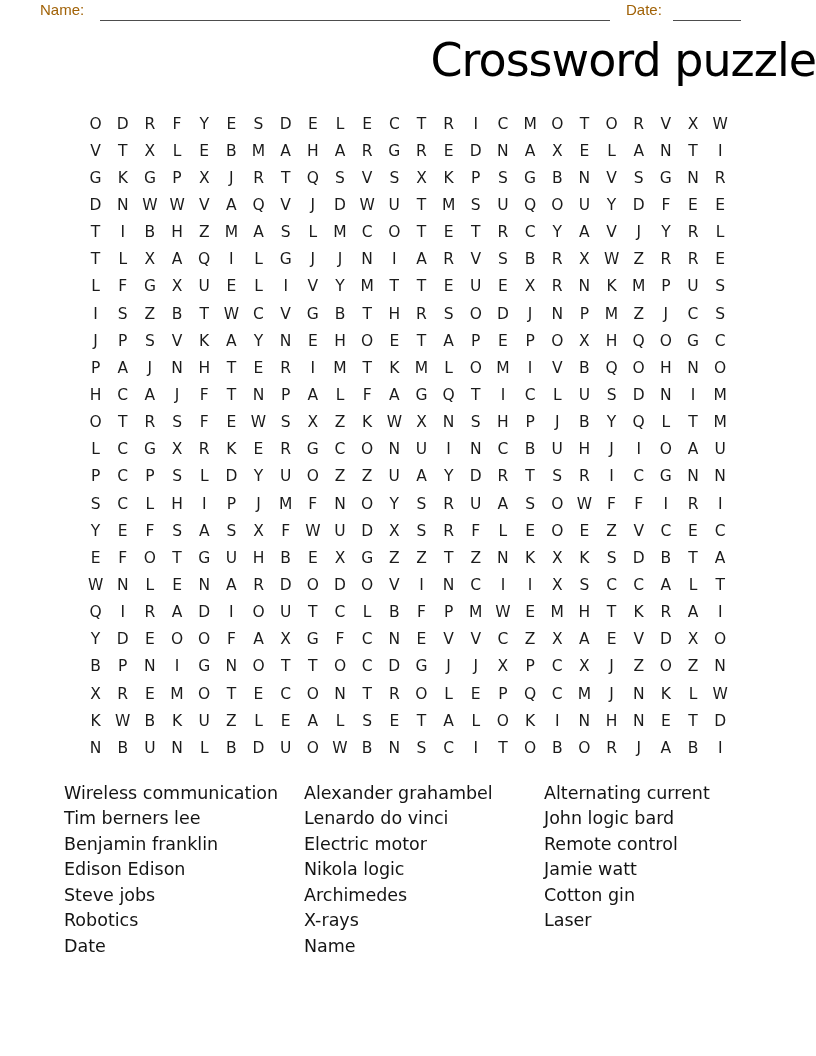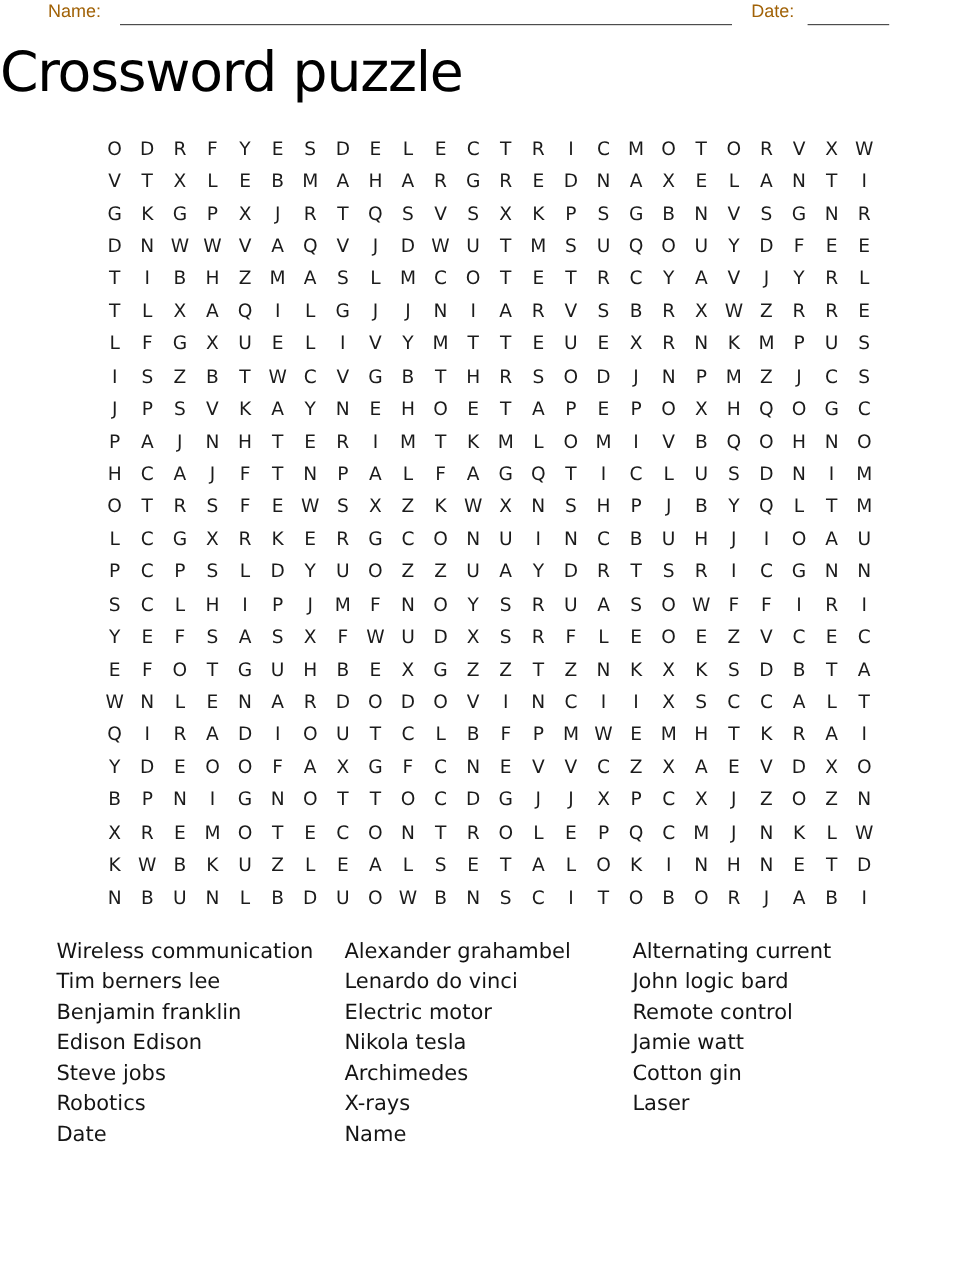--- a/index.html
+++ b/index.html
@@ -21,40 +21,40 @@
   .date-label { left: 626px; }
   .fill-line {
     position: absolute; top: 20px; height: 0;
     border-bottom: 1.5px solid #4d4d4d;
   }
   .name-line { left: 100px; width: 510px; }
   .date-line { left: 673px; width: 68px; }
   
   .title {
     position: absolute; top: 33px; left: 0; width: 100%;
-    text-align: left;
+    text-align: right;
     font-size: 46px; letter-spacing: -1px;
     color: #000000; font-weight: 500;
     font-family: "DejaVu Sans", sans-serif;
   }
   
   .grid {
     position: absolute; left: 82px; top: 110px;
     display: grid;
     grid-template-columns: repeat(24, 27.17px);
     grid-auto-rows: 27.15px;
   }
   .cell {
     display: flex; align-items: center; justify-content: center;
     font-size: 15.5px; color: #1b1b1b;
     font-family: "DejaVu Sans", sans-serif;
   }
   
   .words {
-    position: absolute; left: 47px; top: 781px;
+    position: absolute; left: 64px; top: 781px;
     display: flex;
   }
   .word-col { width: 240px; }
   .word {
     font-size: 17.5px; line-height: 25.45px;
     color: #141414; white-space: nowrap;
     font-family: "DejaVu Sans", sans-serif;
   }
 </style>
 </head>
@@ -655,21 +655,21 @@
       <div class="word">Benjamin franklin</div>
       <div class="word">Edison Edison</div>
       <div class="word">Steve jobs</div>
       <div class="word">Robotics</div>
       <div class="word">Date</div>
     </div>
   <div class="word-col">
       <div class="word">Alexander grahambel</div>
       <div class="word">Lenardo do vinci</div>
       <div class="word">Electric motor</div>
-      <div class="word">Nikola tesla</div>
+      <div class="word">Nikola logic</div>
       <div class="word">Archimedes</div>
       <div class="word">X-rays</div>
       <div class="word">Name</div>
     </div>
   <div class="word-col">
       <div class="word">Alternating current</div>
       <div class="word">John logic bard</div>
       <div class="word">Remote control</div>
       <div class="word">Jamie watt</div>
       <div class="word">Cotton gin</div>

